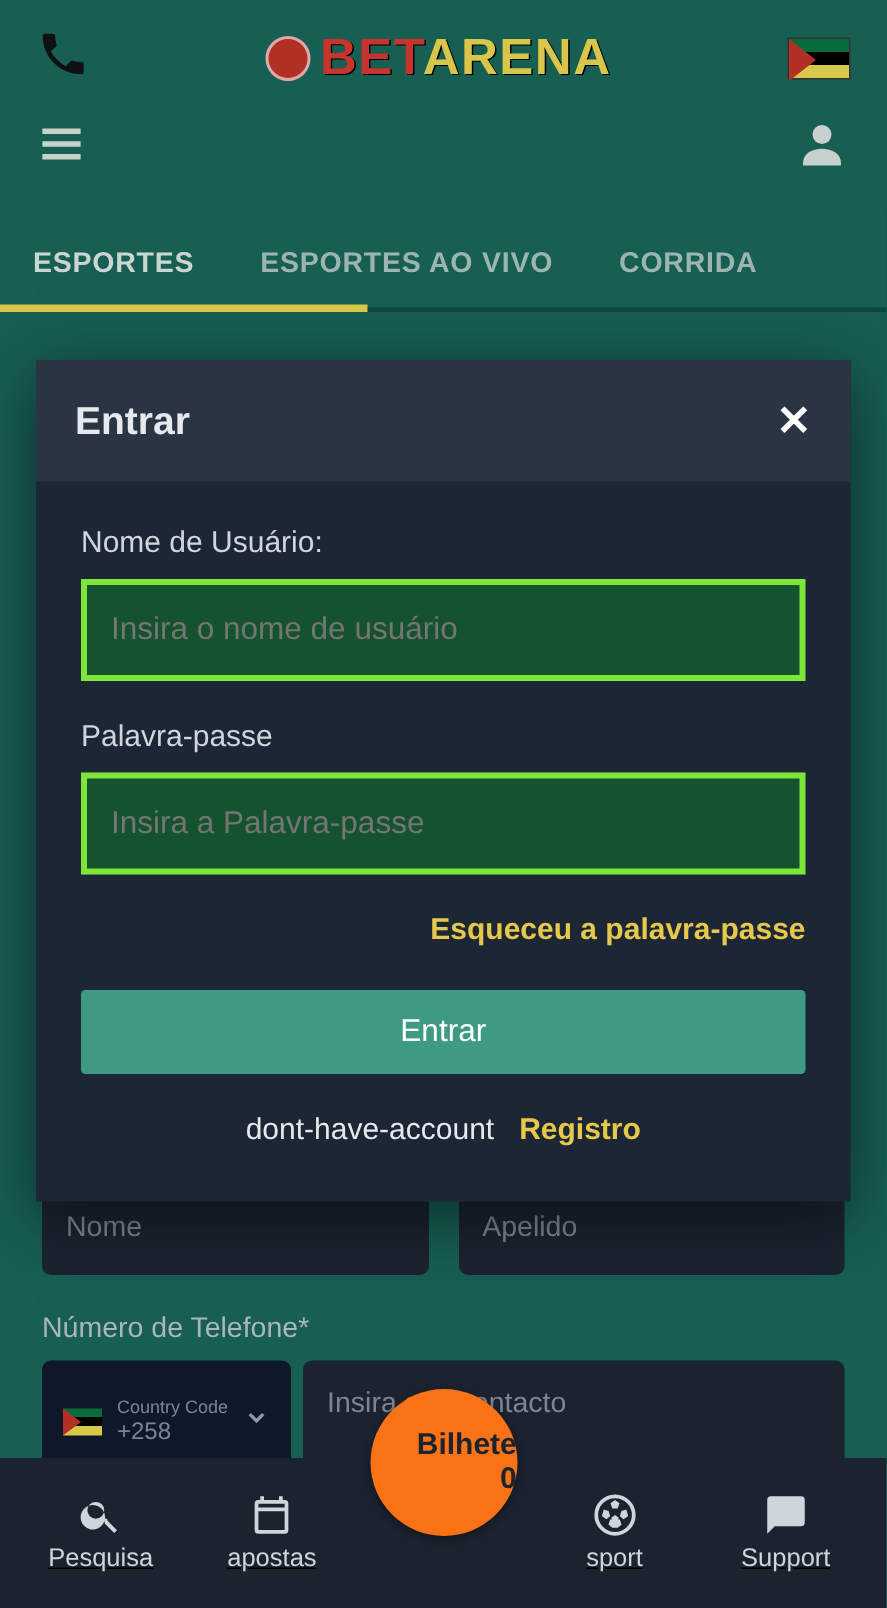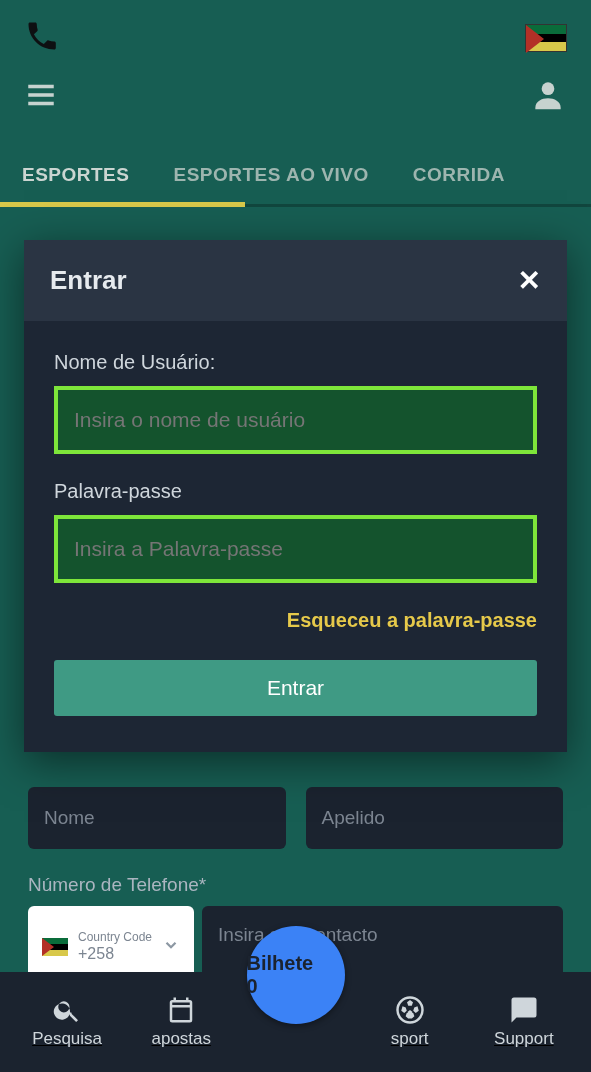--- a/index.html
+++ b/index.html
@@ -72,42 +72,42 @@
   
   .bg-area { padding: 0 28px; color:#8d98a3; }
   .bg-fieldrow { display:flex; gap:20px; margin-top:580px;}
   .bg-input {
     flex:1; background:#1b232f; border-radius:6px; padding:20px 16px;
     color:#7c8591; font-size:19px;
   }
   .bg-label { margin-top:25px; font-size:19px; color:#aab5c0;}
   .phone-row { display:flex; gap:8px; margin-top:10px;}
   .cc {
-    background:#ffffff; border-radius:6px; padding:24px 14px; display:flex; align-items:center; gap:10px; color:#7c8591;
+    background:#0f172a; border-radius:6px; padding:24px 14px; display:flex; align-items:center; gap:10px; color:#7c8591;
   }
   .cc .flag2{width:26px;height:18px;background:linear-gradient(#0a6c3a 33%,#000 33% 66%,#d8c84a 66%);position:relative;}
   .cc .flag2::before{content:'';position:absolute;left:0;top:0;border-top:9px solid transparent;border-bottom:9px solid transparent;border-left:12px solid #b33027;}
   .cc-text{font-size:12px;line-height:1.2;}
   .cc-text span{display:block;font-size:16px;}
   .chev{color:#8d98a3;}
   .contact{flex:1;background:#1b232f;border-radius:6px;padding:18px 16px;font-size:19px;color:#7c8591;}
 
   
   .bottomnav{
     position:absolute;bottom:0;left:0;right:0;height:100px;
     background:#1b232f;display:flex;justify-content:space-around;align-items:center;
     padding:0 10px;
     text-decoration:underline;
   }
   .bn-item{display:flex;flex-direction:column;align-items:center;color:#cfd6db;font-size:17px;gap:4px;width:90px;}
   .bn-item svg{width:30px;height:30px;fill:#cfd6db;}
   .ticket-btn{
     position:absolute;bottom:48px;left:50%;transform:translateX(-50%);
-    width:98px;height:98px;border-radius:50%;background:#3b82f6;
-    display:flex;flex-direction:column;align-items:flex-start;justify-content:center;
+    width:98px;height:98px;border-radius:50%;background:#f97316;
+    display:flex;flex-direction:column;align-items:flex-end;justify-content:center;
     color:#1b232f;font-weight:700;font-size:20px;
     box-shadow:0 2px 6px rgba(0,0,0,.4);
   }
 
   
   .modal{
     position:absolute; left:24px; right:24px; top:240px;
     background:#1d2634;
     box-shadow:0 10px 40px rgba(0,0,0,.5);
   }
@@ -135,20 +135,24 @@
   .reg-row .t2{color:#e6c94a; font-weight:700;}
 </style>
 </head>
 <body>
 
 <div class="header1">
   <span>
     <svg class="phone-icon" viewBox="0 0 24 24" fill="#0e1012">
         <path d="M6.6 10.8c1.4 2.8 3.8 5.1 6.6 6.6l2.2-2.2c.3-.3.7-.4 1-.2 1.2.4 2.5.6 3.8.6.6 0 1 .4 1 1V20c0 .6-.4 1-1 1C10.6 21 3 13.4 3 4c0-.6.4-1 1-1h3.5c.6 0 1 .4 1 1 0 1.3.2 2.6.6 3.8.1.4 0 .8-.3 1l-2.2 2z"></path>
       </svg>
+  </span>
+  <span class="logo">
+    <span class="globe"></span>
+    <span><span class="b1">BET</span><span class="b2">ARENA</span></span>
   </span>
   <span class="flag"></span>
 </div>
 
 <div class="header2">
   <span class="hamburger">
     <svg width="34" height="34" viewBox="0 0 24 24" fill="none" stroke="#c7d2cf" stroke-width="2.5">
         <line x1="3" y1="6" x2="21" y2="6"></line>
         <line x1="3" y1="12" x2="21" y2="12"></line>
         <line x1="3" y1="18" x2="21" y2="18"></line>
@@ -234,14 +238,19 @@
     <h2>Entrar</h2>
     <span class="close">✕</span>
   </div>
   <div class="modal-body">
     <div class="mlabel">Nome de Usuário:</div>
     <input class="minput" type="text" placeholder="Insira o nome de usuário" style="">
     <div class="mlabel">Palavra-passe</div>
     <input class="minput" type="password" placeholder="Insira a Palavra-passe" style="">
     <div class="forgot">Esqueceu a palavra-passe</div>
     <button class="login-btn">Entrar</button>
+    <div class="reg-row">
+      <span class="t1">dont-have-account</span>
+      &nbsp;
+      <span class="t2">Registro</span>
+    </div>
   </div>
 </div>
 
 </body></html>

